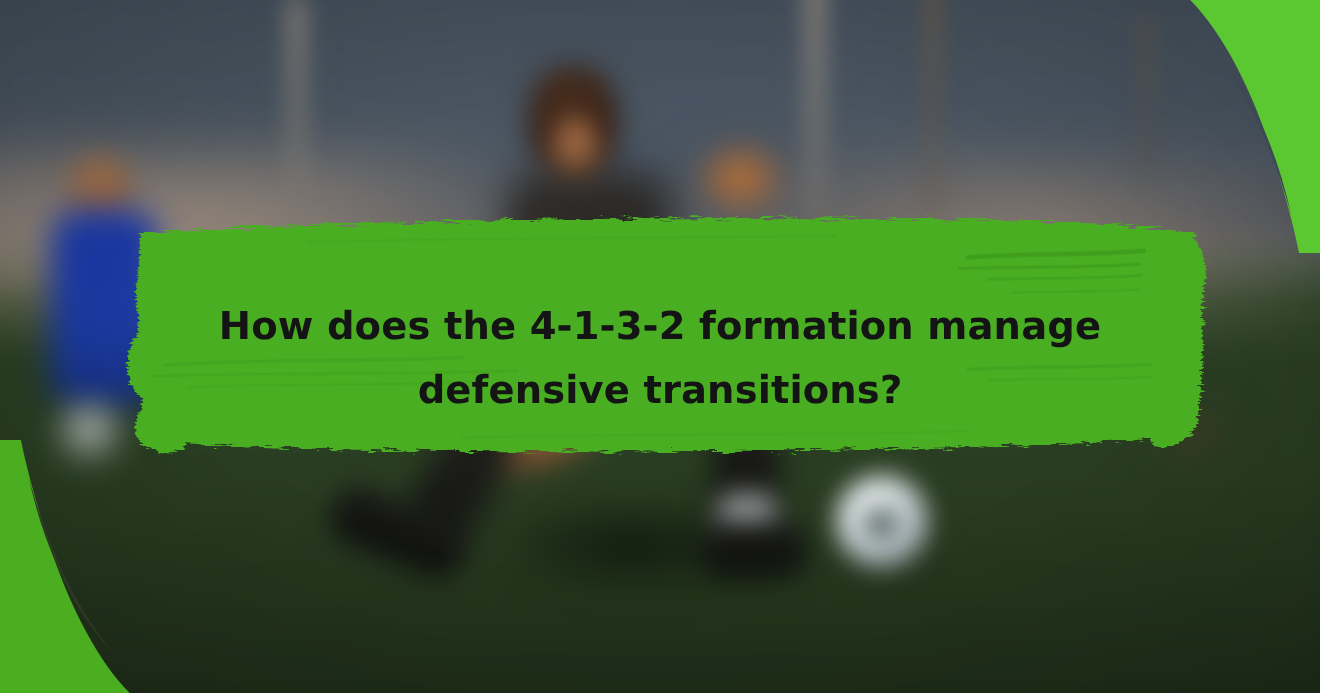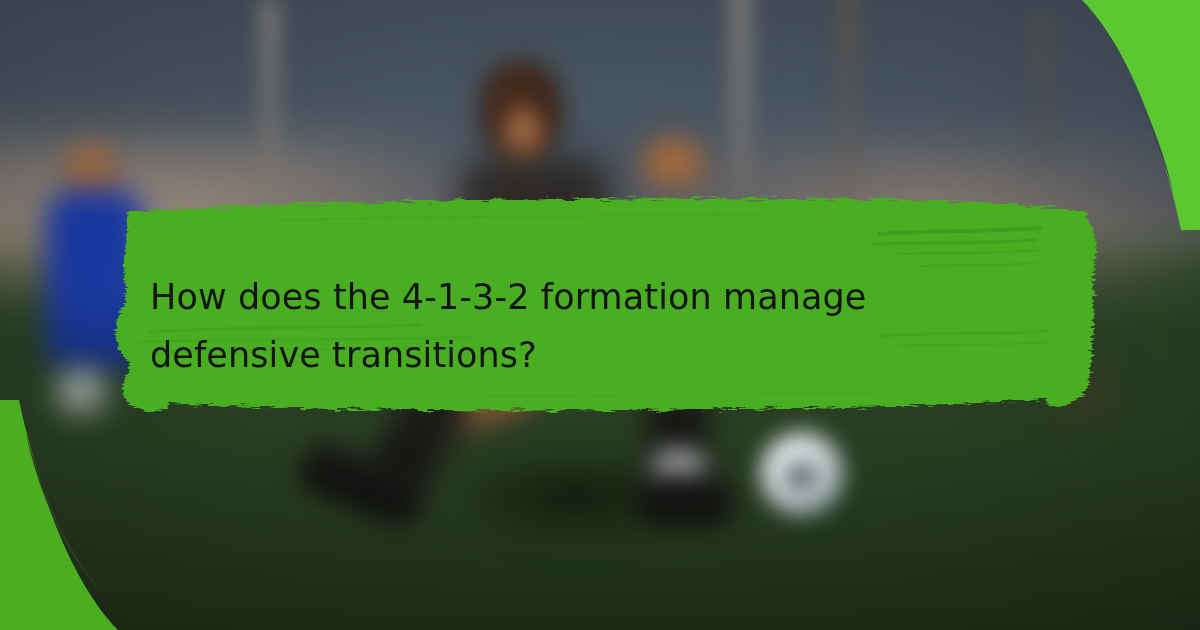--- a/index.html
+++ b/index.html
@@ -257,23 +257,24 @@
     pointer-events:none;
     mix-blend-mode:multiply;
     opacity:.30;
   }
 
   
   .headline {
     position:absolute;
     left:150px; top:268px;
     width:900px;
+    text-align:center;
     font-size:35px;
     line-height:58px;
-    font-weight:400;
+    font-weight:700;
     color:#141414;
     letter-spacing:.1px;
     white-space:pre-line;
   }
 </style>
 </head>
 <body>
 
 <div id="card">
 

